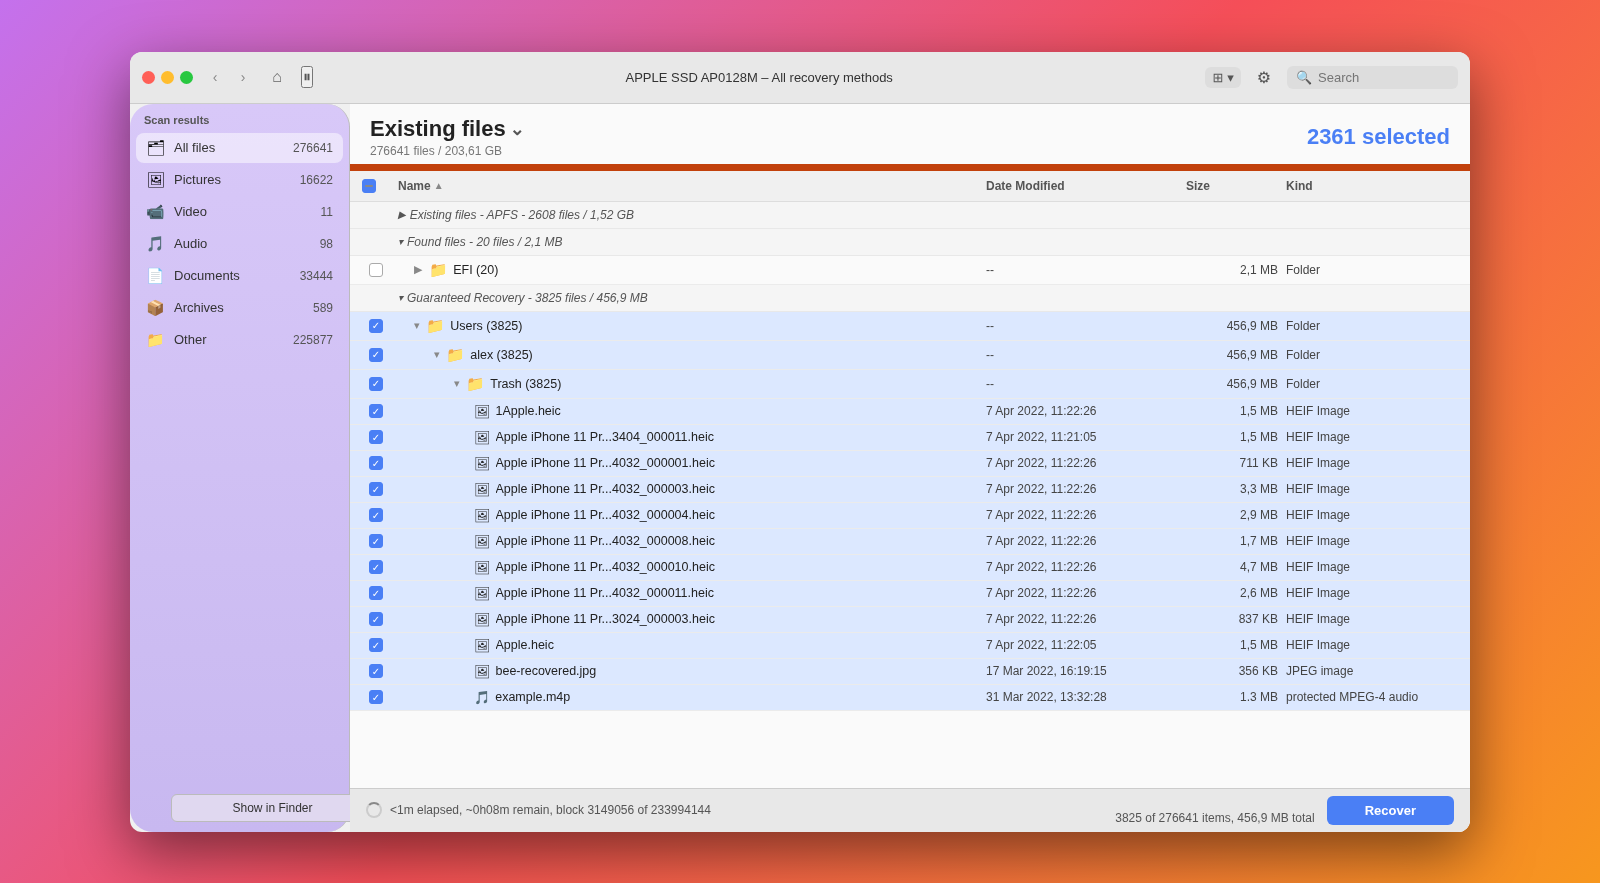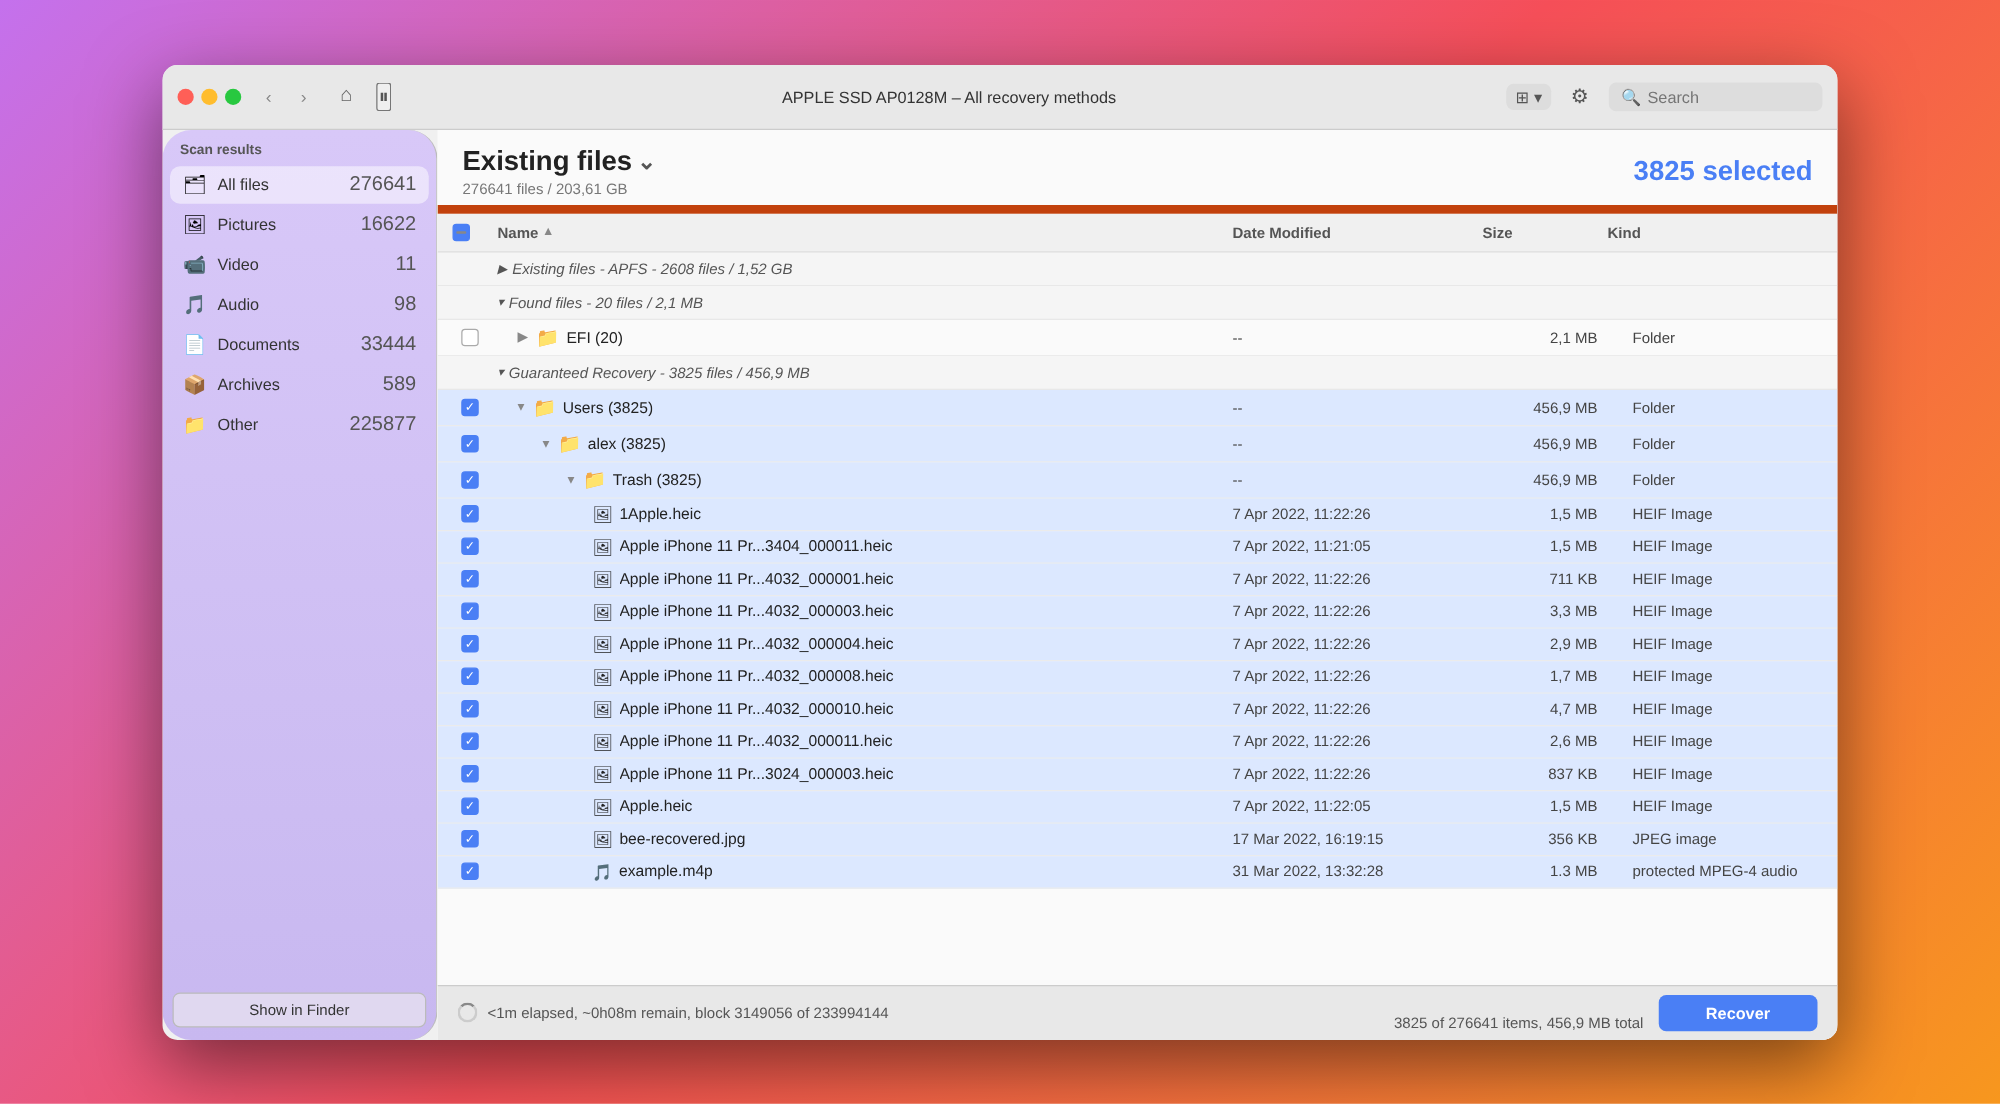--- a/index.html
+++ b/index.html
@@ -173,37 +173,38 @@
       justify-content: center;
       font-size: 15px;
       flex-shrink: 0;
     }
     .sidebar-item-label {
       font-size: 13px;
       color: #333;
       flex: 1;
     }
     .sidebar-item-count {
-      font-size: 16px;
+      font-size: 12px;
       color: #555;
     }
     .sidebar-footer {
       margin-top: auto;
       padding: 10px 8px;
     }
     .show-finder-btn {
       width: 100%;
       padding: 6px;
       background: #e0d8f0;
       border: 1px solid #bbb;
       border-radius: 6px;
       font-size: 12px;
       color: #333;
       cursor: pointer;
       text-align: center;
+      margin-left: 33px;
     }
     .main {
       flex: 1;
       display: flex;
       flex-direction: column;
       background: #fafafa;
       overflow: hidden;
     }
     .main-header {
       padding: 12px 20px 6px 20px;
@@ -343,21 +344,20 @@
     .size-cell {
       font-size: 12px;
       color: #444;
       padding: 3px 4px;
       text-align: right;
     }
     .kind-cell {
       font-size: 12px;
       color: #444;
       padding: 3px 4px;
-      margin-left: 20px;
     }
     .indent-1 { padding-left: 20px; }
     .indent-2 { padding-left: 40px; }
     .indent-3 { padding-left: 60px; }
     .indent-4 { padding-left: 80px; }
     .status-bar {
       height: 44px;
       background: #e8e8e8;
       border-top: 1px solid #ccc;
       display: flex;
@@ -487,21 +487,21 @@
     <div class="main">
 
       <div class="main-header">
         <div class="main-header-left">
           <div class="main-title">
             <span>Existing files</span>
             <span class="main-title-chevron">⌄</span>
           </div>
           <div class="main-subtitle">276641 files / 203,61 GB</div>
         </div>
-        <div class="selected-count">3825 selected</div>
+        <div class="selected-count">2361 selected</div>
       </div>
 
       <div class="file-table">
 
         <div class="table-header">
           <div class="table-header-cell">
             <div class="checkbox indeterminate">
               <div class="minus-icon"></div>
             </div>
           </div>

